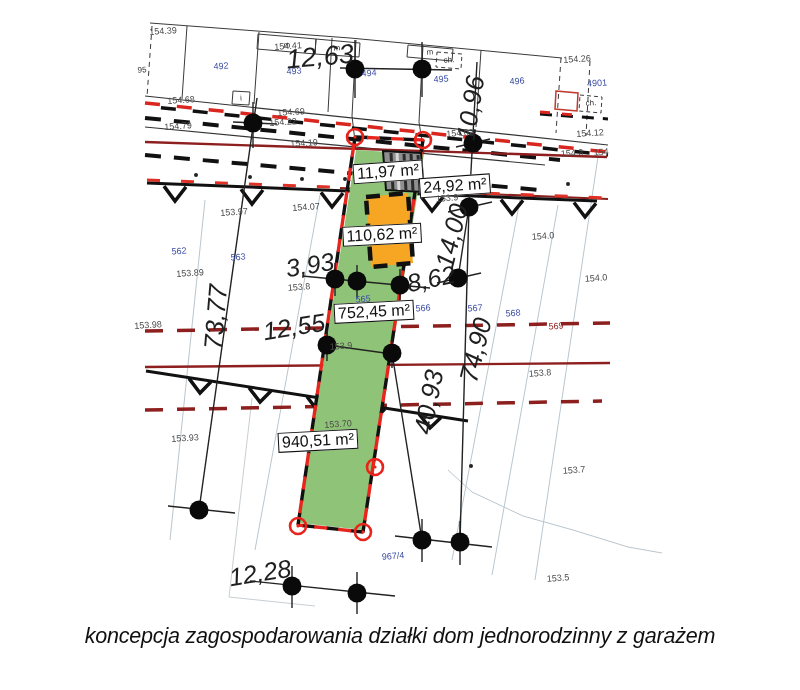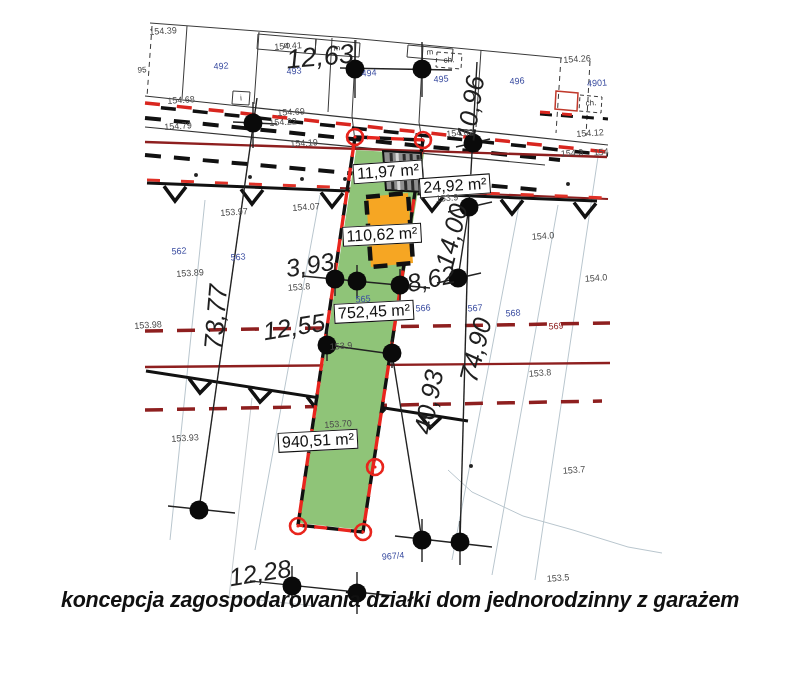--- a/index.html
+++ b/index.html
@@ -7,22 +7,22 @@
          font-family:"Liberation Sans",sans-serif;}
   #plan-svg{position:absolute;left:0;top:0;}
   #labels{position:absolute;left:0;top:0;width:800px;height:690px;pointer-events:none;}
   .lbl{position:absolute;white-space:nowrap;transform:translate(-50%,-50%);color:#111;}
   .dim{font-style:italic;color:#1f1f1f;font-weight:400;}
   .area{background:#fff;border:1.6px solid #111;padding:0 3px;font-size:16px;line-height:1.15;}
   .elev{font-size:9px;color:#4c4c4c;letter-spacing:0;}
   .pno{font-size:9px;color:#3f51a3;}
   .pno.red{color:#8e1f1f;}
   .sml{font-size:8px;color:#333;}
-  #caption{position:absolute;left:50%;top:588px;transform:translateX(-50%);
-           font-family:"Liberation Sans",sans-serif;font-style:italic;font-weight:700;
+  #caption{position:absolute;left:50%;top:624px;transform:translateX(-50%);
+           font-family:"Liberation Sans",sans-serif;font-style:italic;font-weight:400;
            font-size:21.5px;letter-spacing:-0.2px;color:#101010;white-space:nowrap;}
 </style>
 </head>
 <body>
 
 <div id="stage">
 
 <svg id="plan-svg" width="800" height="690" viewBox="0 0 800 690">
   <rect x="0" y="0" width="800" height="690" fill="#ffffff"></rect>
 

